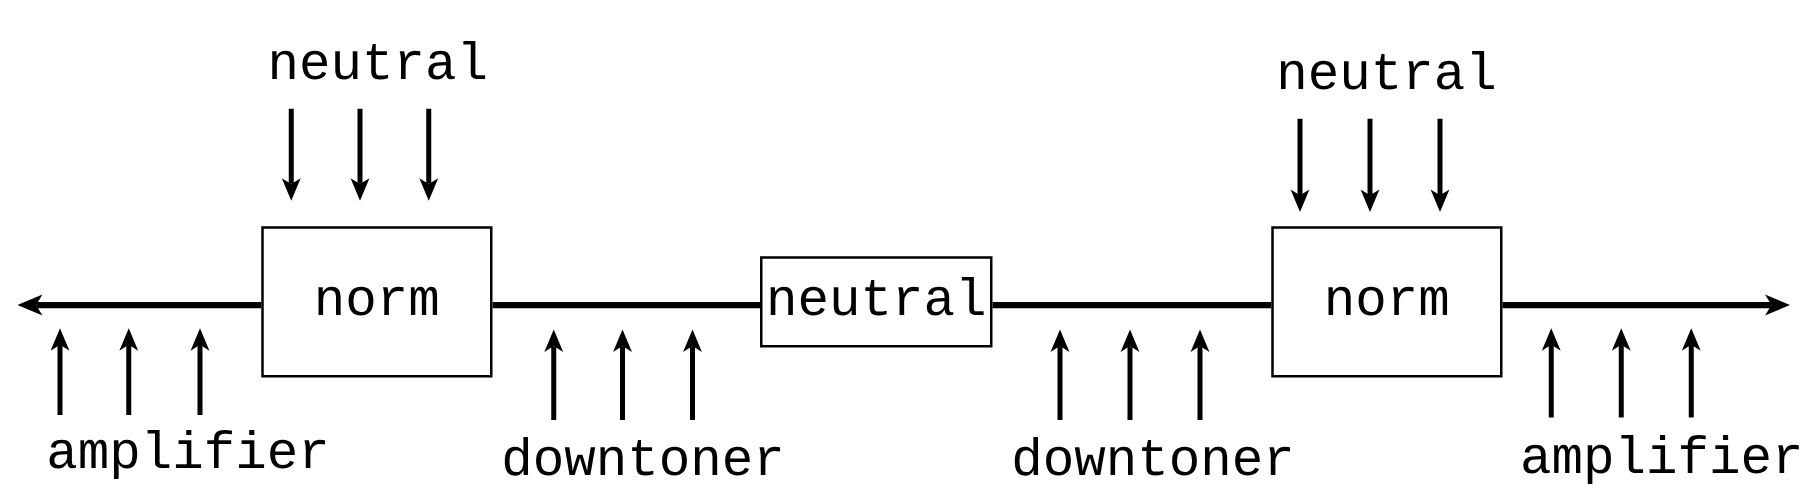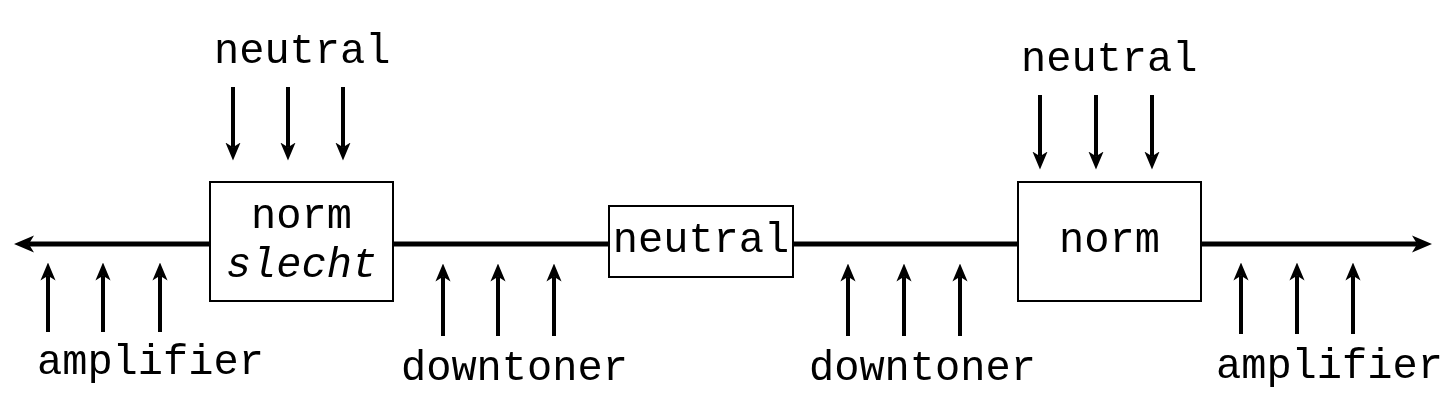--- a/index.html
+++ b/index.html
@@ -70,21 +70,20 @@
     <line class="stroke" x1="1241" y1="334" x2="1241" y2="276" stroke-width="4" marker-end="url(#barb4)"></line>
     <line class="stroke" x1="1297" y1="334" x2="1297" y2="276" stroke-width="4" marker-end="url(#barb4)"></line>
     <line class="stroke" x1="1353" y1="334" x2="1353" y2="276" stroke-width="4" marker-end="url(#barb4)"></line>
   </svg>
 
   <div class="lbl lbl-neutral-left">neutral</div>
   <div class="lbl lbl-neutral-right">neutral</div>
 
   <div class="dbox box-norm-slecht">
     <div>norm</div>
-    <div class="italic">slecht</div>
   </div>
 
   <div class="dbox box-neutral">
     <div>neutral</div>
   </div>
 
   <div class="dbox box-norm-goed">
     <div>norm</div>
   </div>
 

